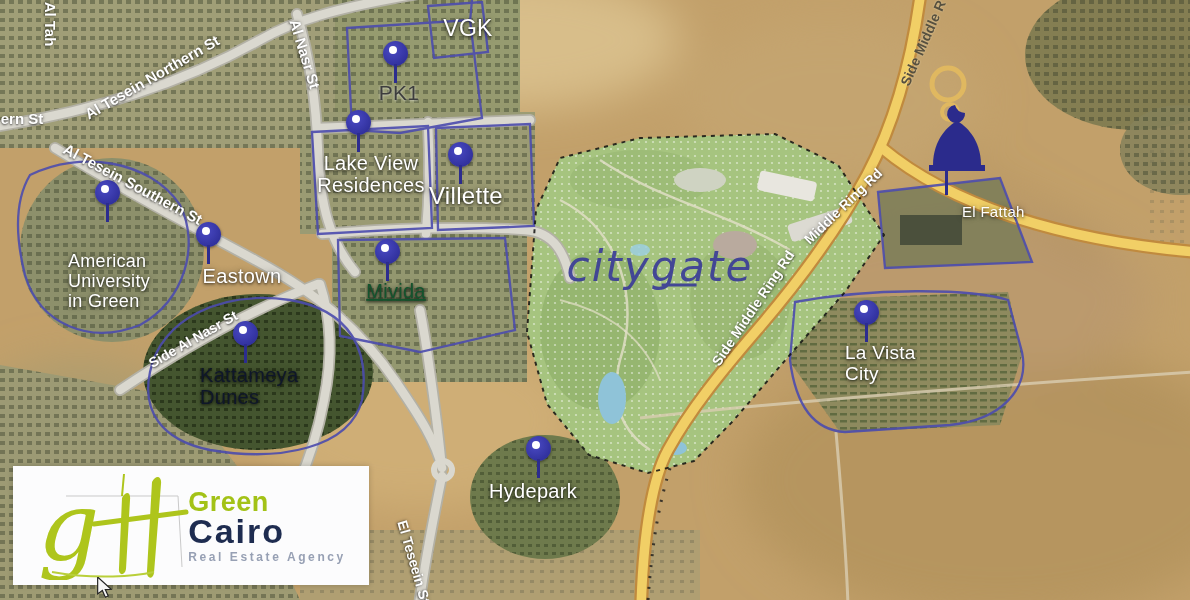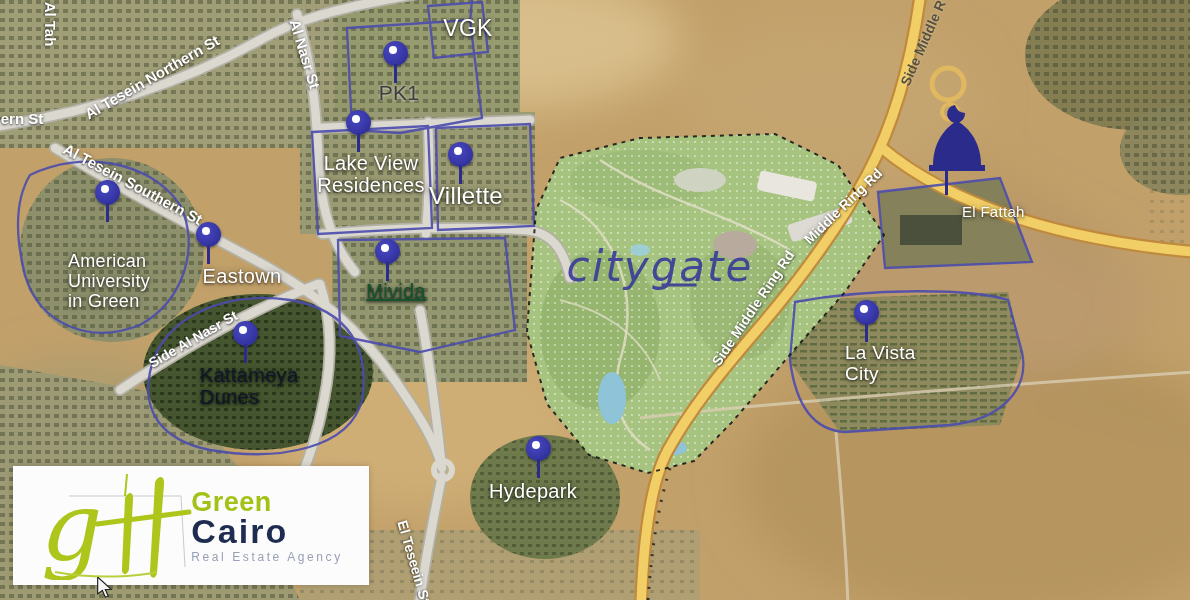--- a/index.html
+++ b/index.html
@@ -22,21 +22,21 @@
   .pin::after{content:"";position:absolute;left:6px;top:5px;width:8px;height:8px;border-radius:50%;background:#fff;}
   .citygate-logo{position:absolute;transform:translate(-50%,-50%);
     font-family:"DejaVu Sans",sans-serif;font-size:42px;letter-spacing:2px;opacity:.93;font-style:italic;}
   .citygate-logo::after{content:"";position:absolute;left:51%;bottom:4px;width:35px;height:3px;background:currentColor;}
   .mosque{position:absolute;}
   .watermark{position:absolute;left:13px;top:466px;width:356px;height:119px;background:#fcfcfd;
     display:flex;align-items:center;justify-content:center;gap:0px;box-shadow:0 0 6px rgba(0,0,0,.2);}
   .wm-text{display:flex;flex-direction:column;line-height:1;margin-left:-6px;}
   .wm-green{color:#a3c217;font-size:27px;font-weight:700;letter-spacing:.5px;}
   .wm-homes{color:#1e2c50;font-size:34px;font-weight:700;letter-spacing:2px;margin-top:-2px;}
-  .wm-agency{color:#97a0b4;font-size:12px;font-weight:400;letter-spacing:2.6px;margin-top:3px;}
+  .wm-agency{color:#97a0b4;font-size:12px;font-weight:700;letter-spacing:2.6px;margin-top:3px;}
   .cursor{position:absolute;left:96px;top:577px;}
 </style>
 </head>
 <body>
 
 <div class="stage">
 
   <svg class="bg" width="1190" height="600" viewBox="0 0 1190 600">
     <defs>
       <filter id="soft" x="-20%" y="-20%" width="140%" height="140%">

